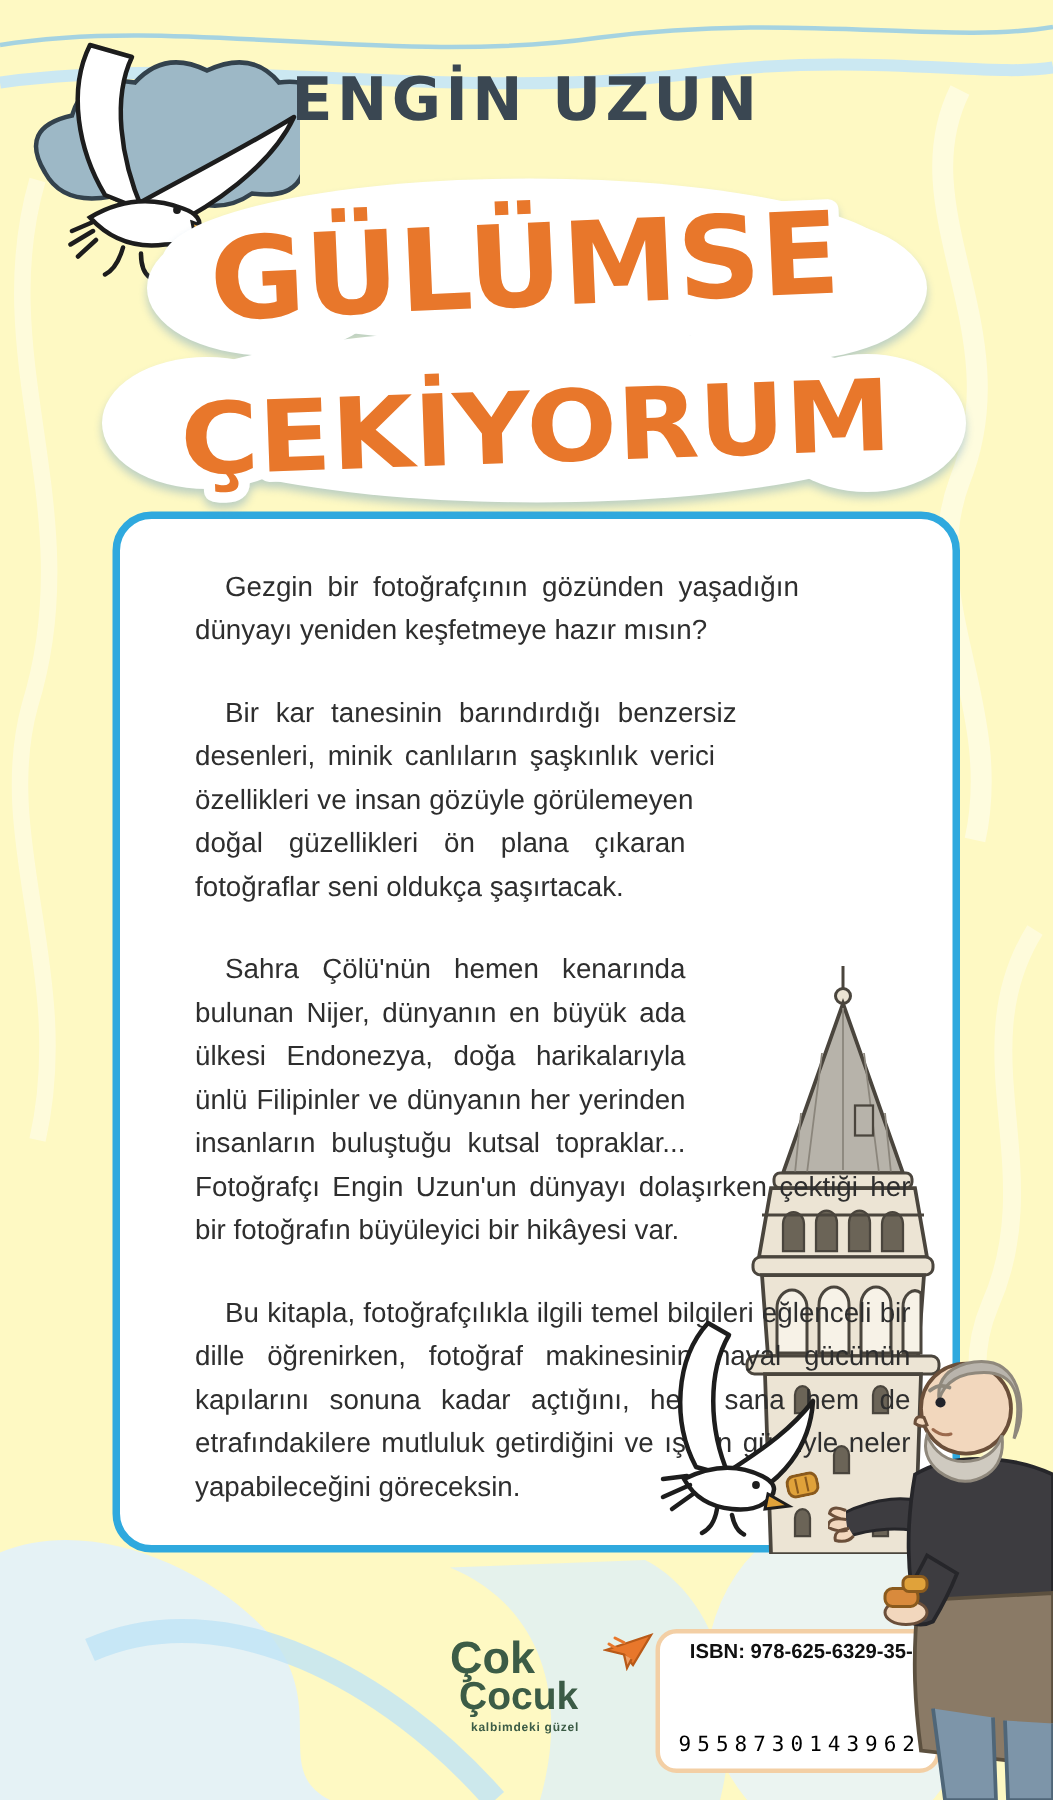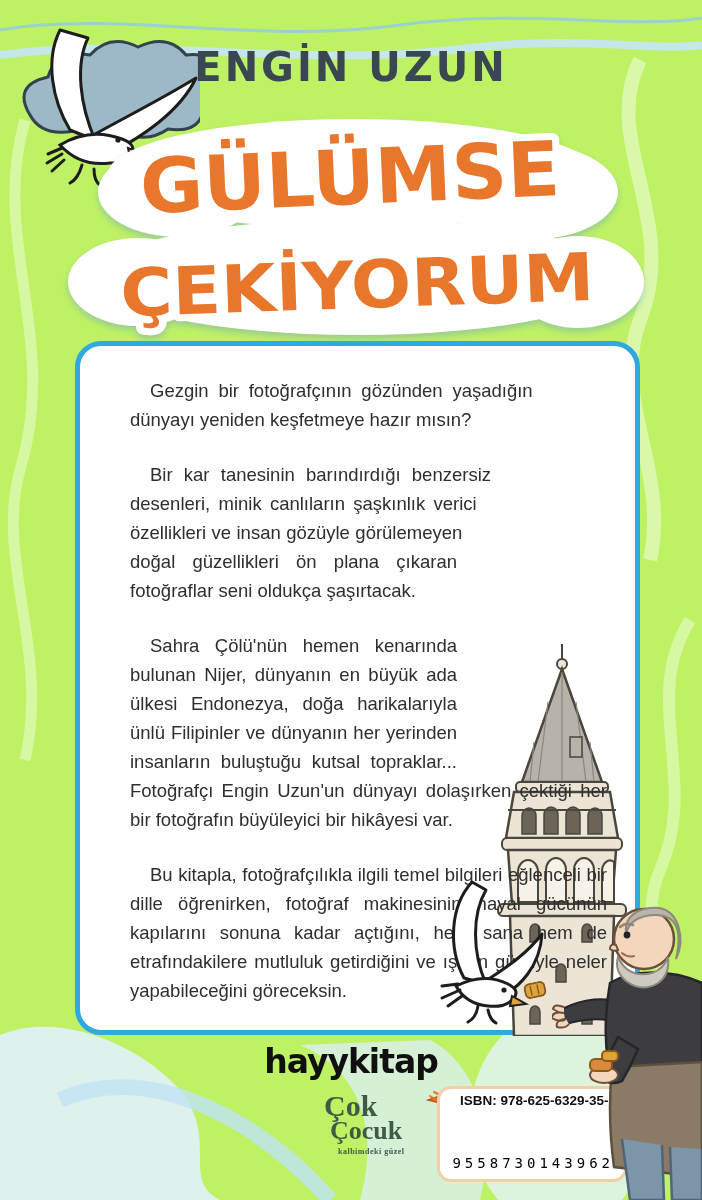--- a/index.html
+++ b/index.html
@@ -1,20 +1,20 @@
 <!DOCTYPE html>
 <html><head>
 <meta charset="utf-8">
 <style>
   html,body{margin:0;padding:0;background:#7fb8d8;}
   #cover{
     position:relative;
     width:702px;height:1200px;
     margin:0 auto;
-    background:#bef264;
+    background:#fef9c3;
     overflow:hidden;
     font-family:"Liberation Sans", sans-serif;
   }
   
   #bg-swirls{position:absolute;inset:0;z-index:0;}
   
   .author{
     position:absolute;top:44px;left:0;width:100%;
     text-align:center;
     font-family:"DejaVu Sans", sans-serif;
@@ -58,22 +58,21 @@
   .publisher{
     position:absolute;left:0;top:1042px;width:100%;
     text-align:center;
     font-family:"DejaVu Sans", sans-serif;
     font-size:33px;font-weight:bold;color:#101010;
     letter-spacing:-1px;z-index:3;
   }
   .imprint{
     position:absolute;left:300px;top:1092px;width:130px;
     color:#3c5c46;z-index:3;line-height:0.9;
-    font-family:Liberation Serif, serif;
-    margin-left:24px;
+    font-family:Liberation Sans, sans-serif;
   }
   .imprint .l1{font-size:30px;font-weight:bold;}
   .imprint .l2{font-size:26px;font-weight:bold;margin-left:6px;}
   .imprint .tagline{font-size:8px;font-weight:bold;margin:6px 0 0 14px;letter-spacing:.5px;}
   .imprint .plane{position:absolute;right:-6px;top:-4px;}
   .barcode-box{
     position:absolute;left:437px;top:1086px;width:190px;height:96px;
     background:#ffffff;border:3px solid #f3cfa5;border-radius:14px;
     box-sizing:border-box;z-index:6;
     display:flex;flex-direction:column;align-items:flex-end;
@@ -227,21 +226,20 @@
       <circle cx="92" cy="52" r="30" fill="#f2d7bd" stroke="#6b4f3a" stroke-width="2.5"></circle>
       <path d="M64,58 q-6,-2 -6,4 q4,3 8,1 z" fill="#f2d7bd" stroke="#6b4f3a" stroke-width="2"></path>
       <path d="M66,70 q10,22 34,16 q12,-4 16,-16 q2,18 -10,26 q-16,10 -32,-2 q-12,-10 -8,-24 z" fill="#cfcac0" stroke="#8f887c" stroke-width="2"></path>
       <path d="M92,22 q26,-6 34,16 q6,18 -2,34 q10,-44 -20,-44 q-24,0 -30,18 q-2,-18 18,-24 z" fill="#b9b4ac" stroke="#8f887c" stroke-width="2"></path>
       <circle cx="75" cy="48" r="3.4" fill="#22232a"></circle>
       <path d="M68,40 q6,-5 13,-2" fill="none" stroke="#8f887c" stroke-width="2.5" stroke-linecap="round"></path>
       <path d="M70,66 q6,5 12,3" fill="none" stroke="#9c6a4d" stroke-width="2" stroke-linecap="round"></path>
     </g>
   </svg>
 
-  <div class="publisher">hayykitap</div>
 
   <div class="imprint">
     <svg class="plane" width="34" height="26" viewBox="0 0 34 26">
       <path d="M2,12 L32,2 L20,22 L14,15 Z" fill="#e8772b" stroke="#b95a18" stroke-width="1.5"></path>
       <path d="M14,15 L16,24 L19,18" fill="#f0a066" stroke="#b95a18" stroke-width="1.5"></path>
       <path d="M8,4 l6,3 M4,8 l5,3" stroke="#e8772b" stroke-width="2" stroke-linecap="round"></path>
     </svg>
     <div class="l1">Çok</div>
     <div class="l2">Çocuk</div>
     <div class="tagline">kalbimdeki güzel</div>

